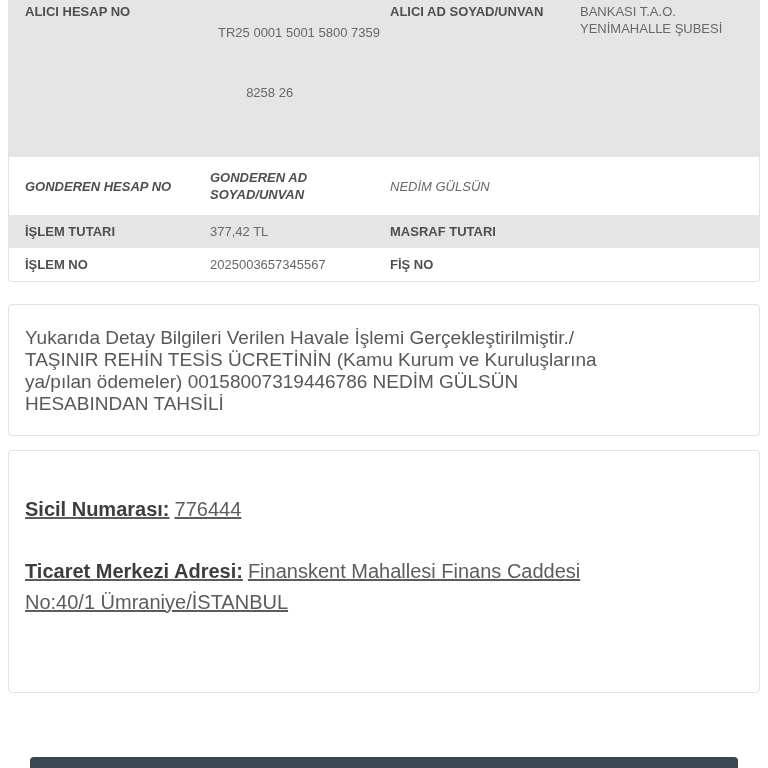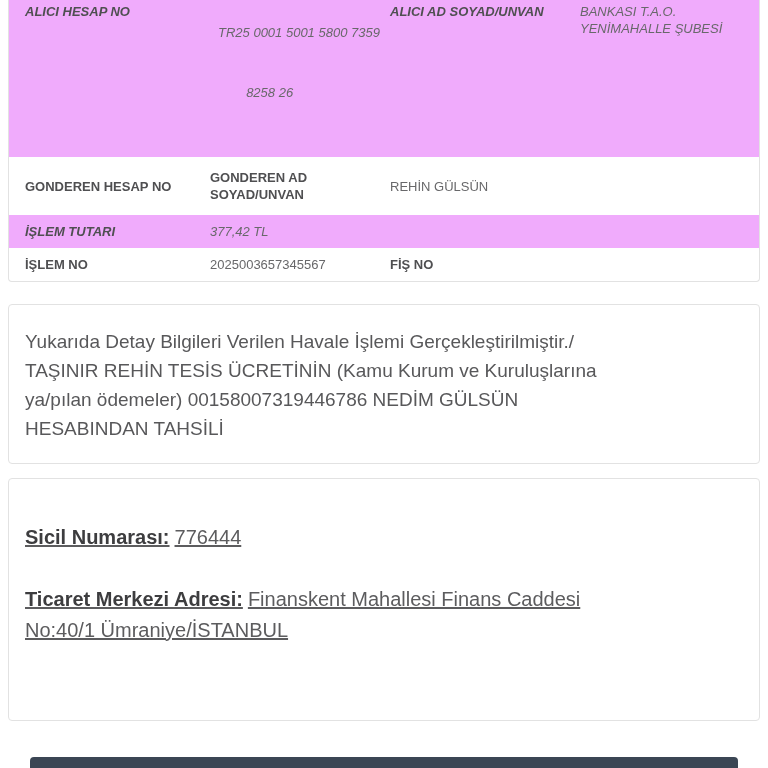--- a/index.html
+++ b/index.html
@@ -12,38 +12,38 @@
   .doc { padding: 0 8px; }
 
   
   .box { border: 1px solid #e2e2e2; border-radius: 4px; background: #fff; }
   .details-table { border-top: none; border-radius: 0 0 4px 4px; overflow: hidden; }
   .dt-row {
     display: grid; grid-template-columns: 185px 180px 190px 1fr;
     align-items: center; padding: 8px 16px;
     font-size: 13px; line-height: 17px;
   }
-  .dt-row.shaded { background: #f0abfc; font-style: italic; }
+  .dt-row.shaded { background: #e5e5e5; }
   .dt-row.row-clipped { align-items: start; padding: 3px 16px 5px; }
-  .dt-row.row-tall { padding: 12px 16px; }
+  .dt-row.row-tall { padding: 12px 16px; font-style: italic; }
   .dt-label { font-weight: bold; color: #4f4f51; white-space: pre-line; padding-right: 8px; }
   .dt-value { color: #68686a; white-space: pre; overflow: hidden; padding-right: 8px; }
   .dt-value.wrap { white-space: pre-line; }
   .iban-wrap { position: relative; padding-top: 13px; }
   .iban-clip { position: absolute; top: -13px; left: 8px; white-space: nowrap; }
 
   
   .desc-section { margin-top: 22px; overflow: hidden; }
   .desc-header {
     background: #f4f4f4; border-bottom: 1px solid #e3e3e3;
     padding: 14px 16px; 
   }
   .desc-title { font-size: 19px; font-weight: bold; color: #3d3d3f; }
   .desc-body {
-    padding: 22px 16px 20px; font-size: 19px; line-height: 29px;
+    padding: 22px 16px 20px; font-size: 19px; line-height: 22px;
     color: #58585a; white-space: pre-line;
   }
 
   
   .company-section { margin-top: 14px; padding: 12px 16px; }
   .ci-line { font-size: 20px; line-height: 31px; color: #5c5c5e; white-space: pre-line; text-decoration: underline; }
   .ci-label { font-weight: bold; color: #3d3d3f; margin-right: 5px; }
 
   
   .footer-bar {
@@ -68,26 +68,27 @@
       </div>
       <div class="dt-label">ALICI AD SOYAD/UNVAN</div>
       <div class="dt-value wrap">BANKASI T.A.O.
 YENİMAHALLE ŞUBESİ</div>
     </div>
 
     <div class="dt-row row-tall">
       <div class="dt-label">GONDEREN HESAP NO</div>
       <div class="dt-label">GONDEREN AD
 SOYAD/UNVAN</div>
-      <div class="dt-value wrap">REHİN GÜLSÜN</div>
+      <div class="dt-value wrap">NEDİM GÜLSÜN</div>
     </div>
 
     <div class="dt-row shaded">
       <div class="dt-label">İŞLEM TUTARI</div>
       <div class="dt-value">377,42 TL</div>
+      <div class="dt-label">MASRAF TUTARI</div>
       <div class="dt-value"></div>
     </div>
 
     <div class="dt-row">
       <div class="dt-label">İŞLEM NO</div>
       <div class="dt-value">2025003657345567</div>
       <div class="dt-label">FİŞ NO</div>
       <div class="dt-value"></div>
     </div>
 

